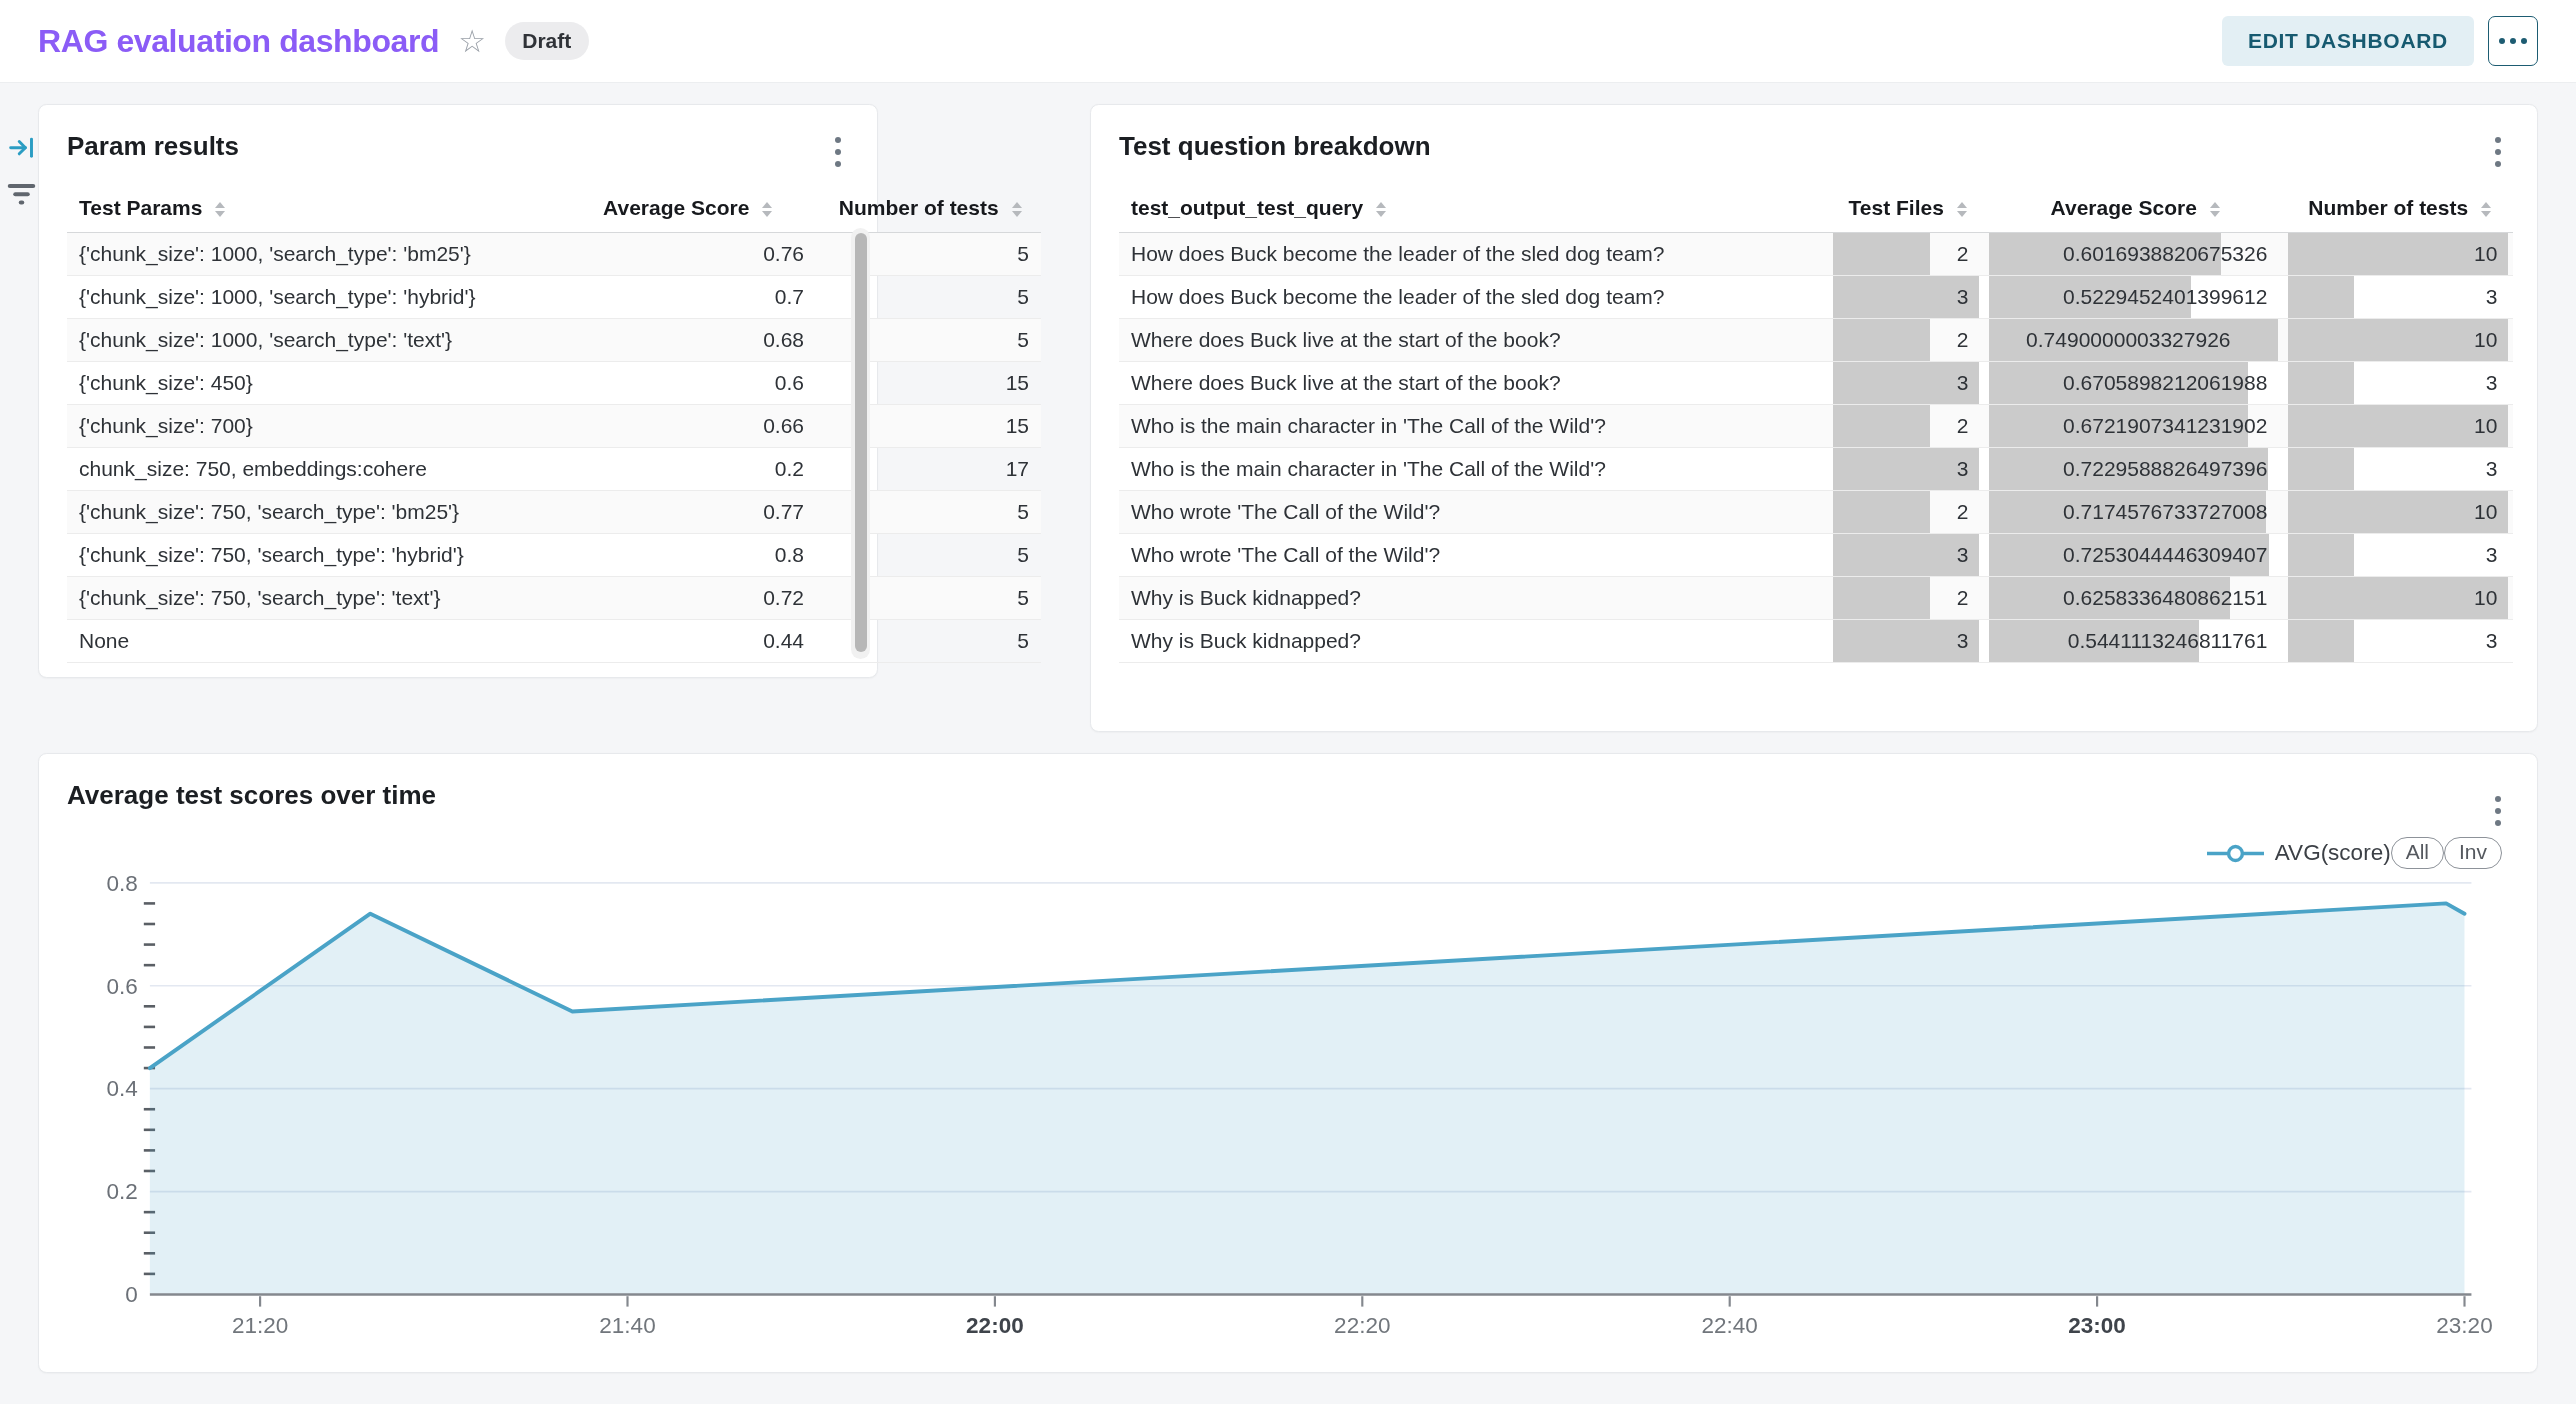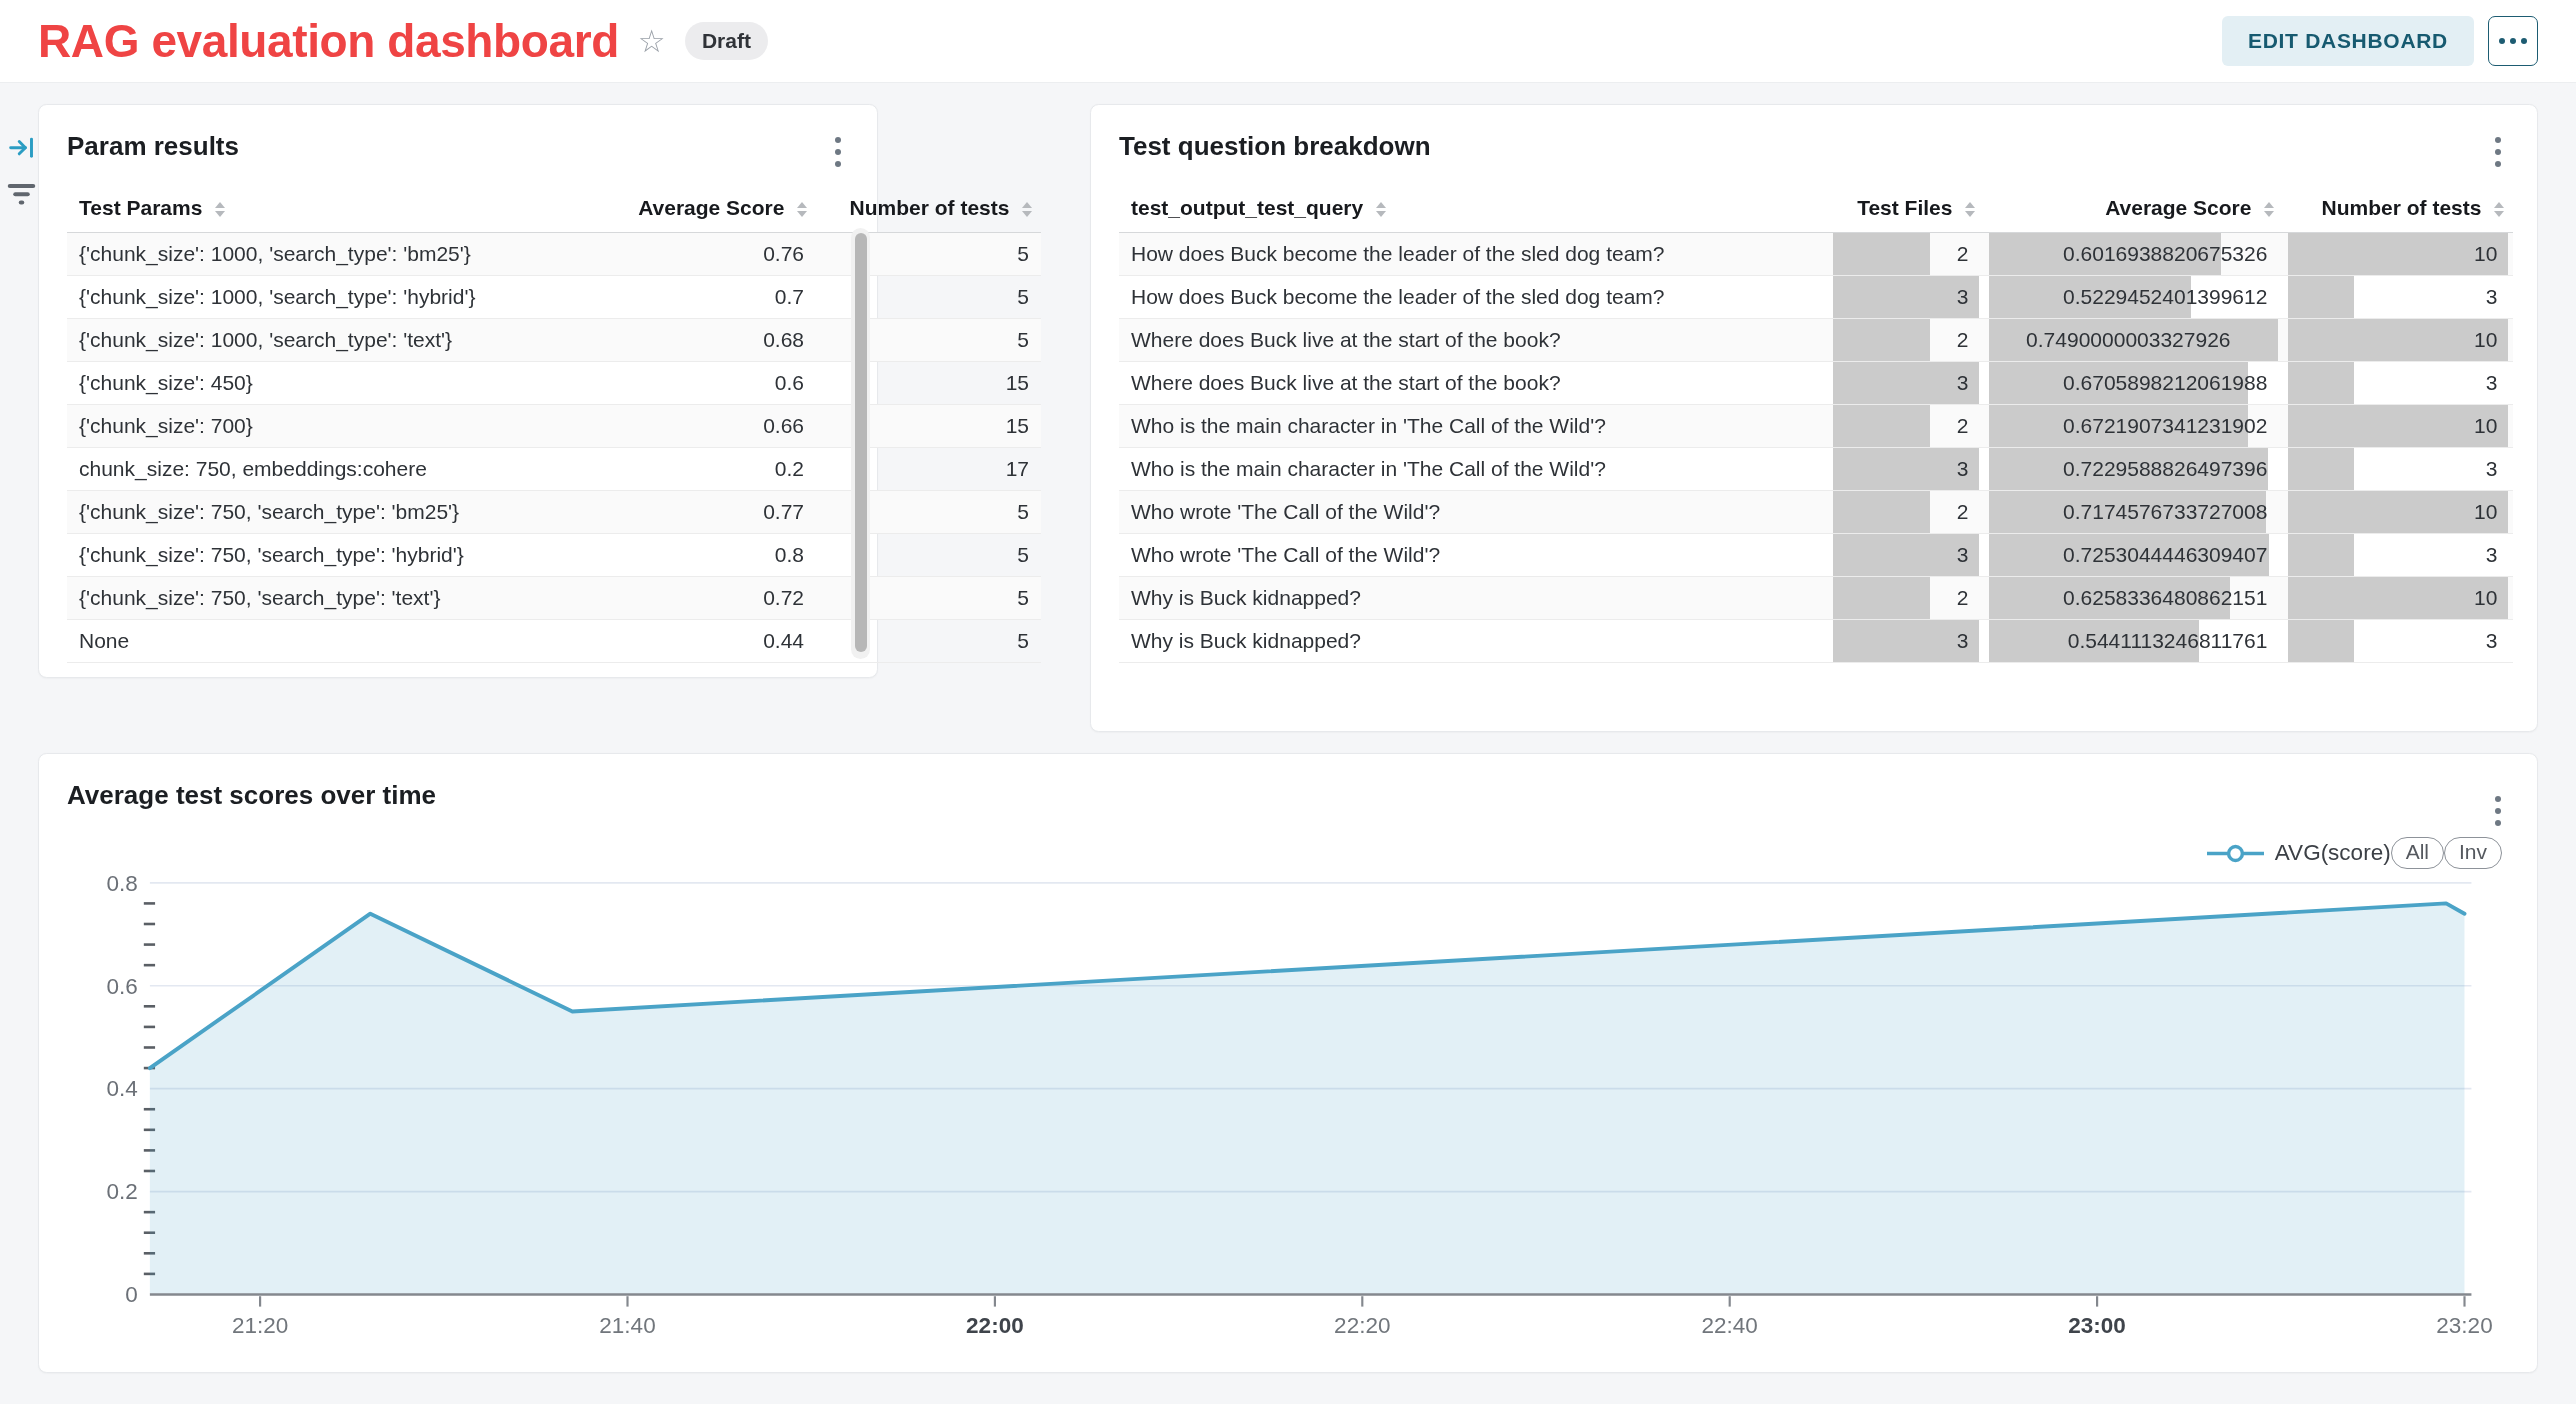--- a/index.html
+++ b/index.html
@@ -13,21 +13,21 @@
   }
 
   
   .topbar {
     position:absolute; left:0; top:0; width:2576px; height:83px;
     background:#ffffff; border-bottom:0.9px solid #eceef0;
     display:flex; align-items:center; justify-content:space-between;
     padding:0 38px;
   }
   .topbar-left { display:flex; align-items:center; gap:19px; }
-  .dash-title { font-size:46px; font-weight:700; color:#ef4444; letter-spacing:-0.4px; }
+  .dash-title { font-size:32px; font-weight:700; color:#8b5cf6; letter-spacing:-0.4px; }
   .star { font-size:31px; color:#9aa0a8; line-height:1; cursor:pointer; }
   .badge {
     background:#ececee; color:#303338; font-size:21px;
     padding:7px 17.3px; border-radius:19px;font-weight:bold;
   }
   .topbar-right { display:flex; align-items:center; gap:14px; }
   .edit-btn {
     background:#e3eff4; color:#175a70; border:none; border-radius:6px;
     font-size:21px; font-weight:700; letter-spacing:0.7px;
     padding:0 26px; height:50px; cursor:pointer;
@@ -65,21 +65,21 @@
   }
   .kebab i { width:6px; height:6px; border-radius:50%; background:#6e7883; }
 
   
   table { border-collapse:collapse; table-layout:fixed; }
   th, td { font-size:21px; height:43px; white-space:nowrap; overflow:hidden; }
   thead th {
     font-weight:700; color:#17191d; text-align:left; height:31px;
     border-bottom:0.9px solid #d6d8da; padding:0 8.7px 12px 12px; vertical-align:bottom;
   }
-  thead th.r { text-align:right; }
+  thead th.r { text-align:center; }
   tbody td { color:#2e3237; padding:0 12px; border-top:0.9px solid #ececec; }
   tbody td.r { text-align:right; }
   tbody tr:nth-child(odd) { background:#fafafa; }
   tbody tr:last-child td { border-bottom:0.9px solid #ececec; }
   .sort { display:inline-flex; flex-direction:column; gap:2.6px; margin-left:7px; vertical-align:middle; cursor:pointer; }
   .sort b { width:0; height:0; border-left:5.2px solid transparent; border-right:5.2px solid transparent; }
   .sort .up { border-bottom:6px solid #b6b9bd; }
   .sort .dn { border-top:6px solid #b6b9bd; }
 
   #params-table { position:absolute; left:28px; top:91px; width:974px; }

